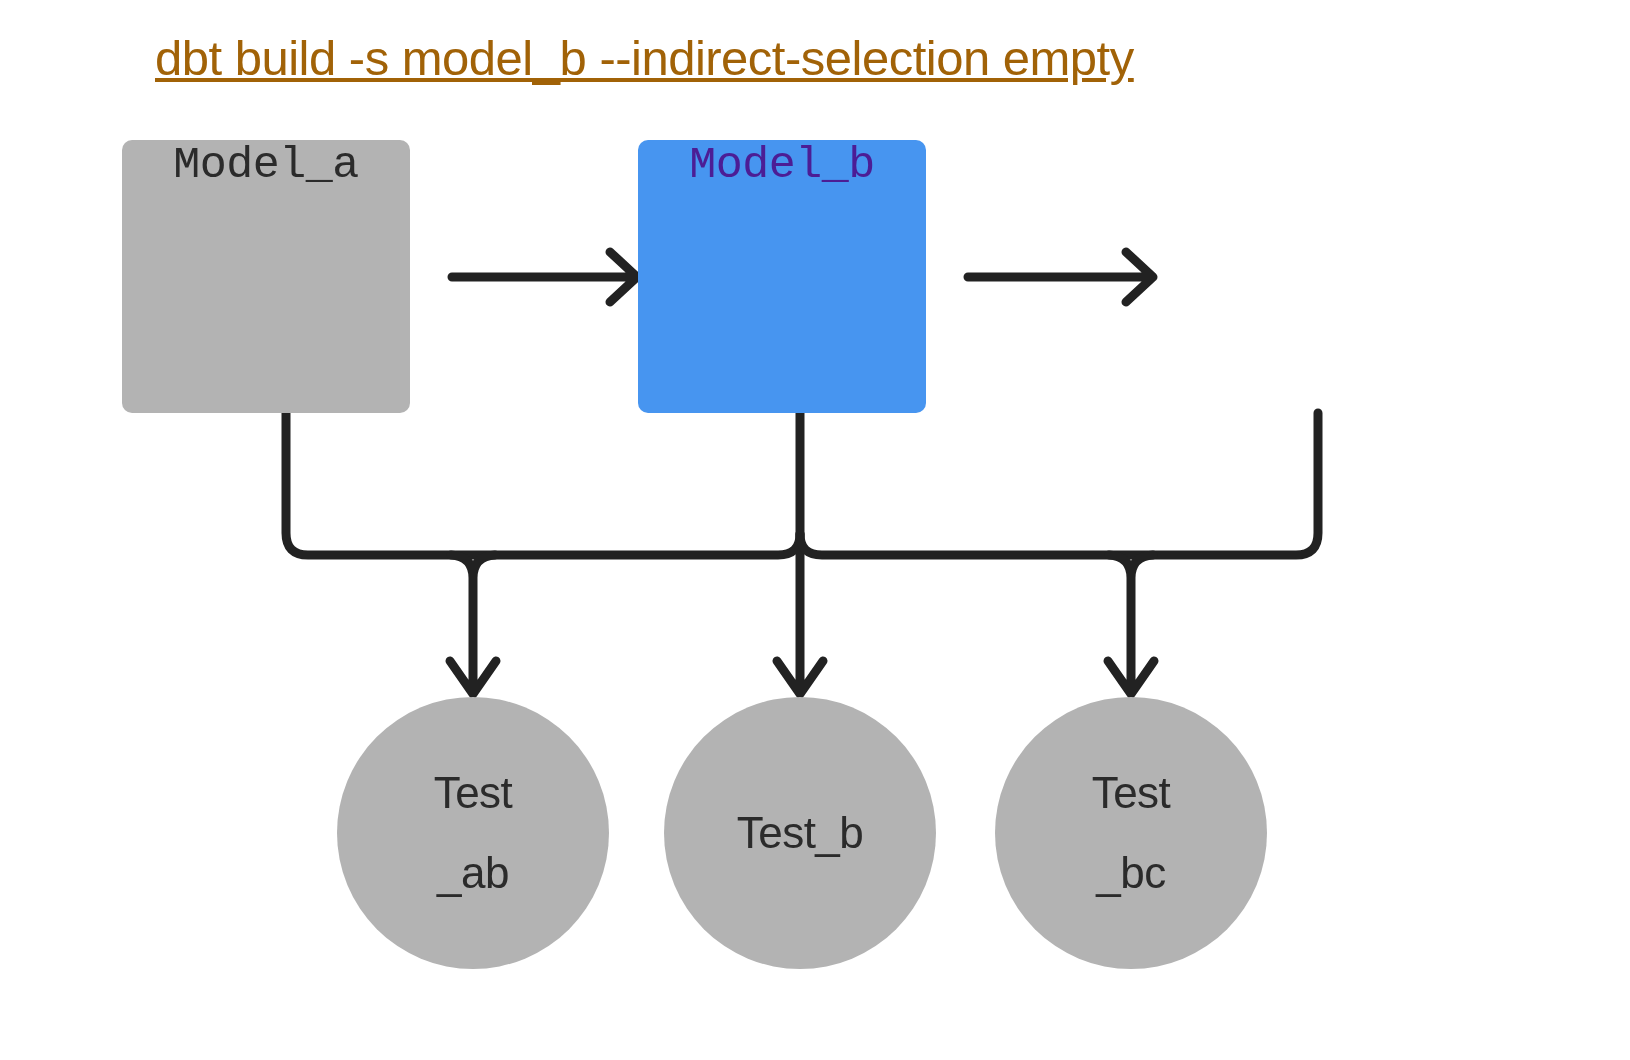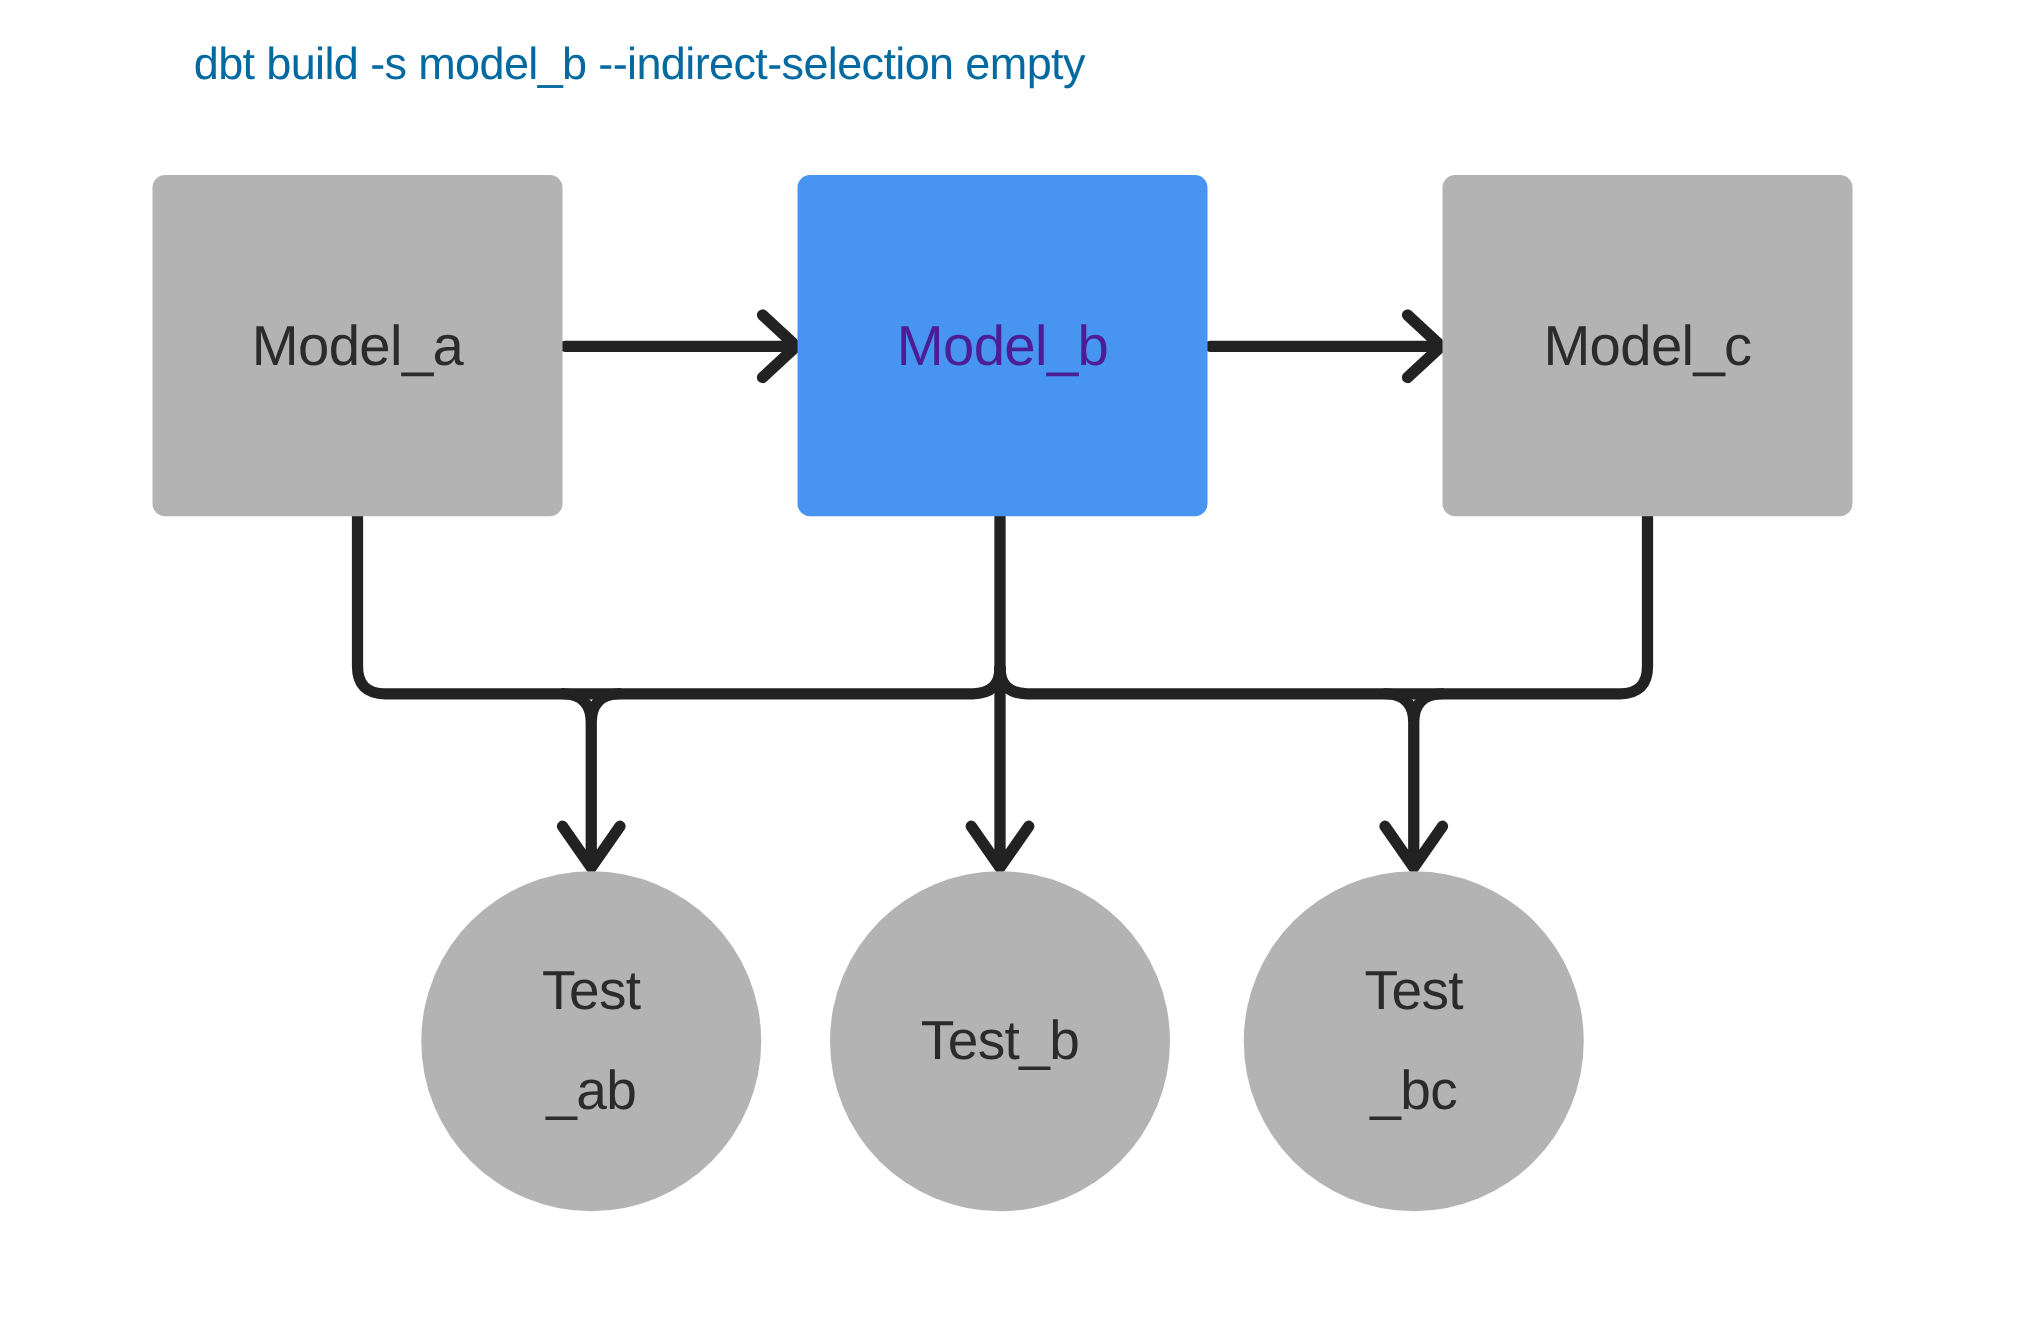--- a/index.html
+++ b/index.html
@@ -6,33 +6,35 @@
   .canvas {
     position:relative;
     width:1630px; height:1060px;
     background:#ffffff;
     font-family:"Liberation Sans", sans-serif;
     overflow:hidden;
   }
   .diagram-title {
     position:absolute;
     left:155px; top:30px;
-    font-size:36px;
+    font-size:49px;
     font-weight:500;
-    color:#0369a1;
+    color:#a16207;
     letter-spacing:-0.5px;
     white-space:nowrap;
+    text-decoration:underline;
   }
   .node-box {
     position:absolute;
-    width:328px; height:273px;
+    width:288px; height:273px;
     border-radius:10px;
-    display:flex; align-items:center; justify-content:center;
+    display:flex; justify-content:center;
     font-size:45px;
     letter-spacing:-0.5px;
+    font-family:Liberation Mono, monospace;
   }
   .node-gray { background:#b3b3b3; color:#2b2b2b; }
   .node-blue { background:#4795f0; color:#4c1d95; }
   #model-a { left:122px; top:140px; }
   #model-b { left:638px; top:140px; }
   #model-c { left:1154px; top:140px; }
   .node-circle {
     position:absolute;
     width:272px; height:272px;
     border-radius:50%;
@@ -85,23 +87,20 @@
   </svg>
 
   <div id="model-a" class="node-box node-gray">
     <span>Model_a</span>
   </div>
 
   <div id="model-b" class="node-box node-blue">
     <span>Model_b</span>
   </div>
 
-  <div id="model-c" class="node-box node-gray">
-    <span>Model_c</span>
-  </div>
 
   <div id="test-ab" class="node-circle">
     <span>Test</span>
     <span>_ab</span>
   </div>
 
   <div id="test-b" class="node-circle">
     <span>Test_b</span>
   </div>
 

